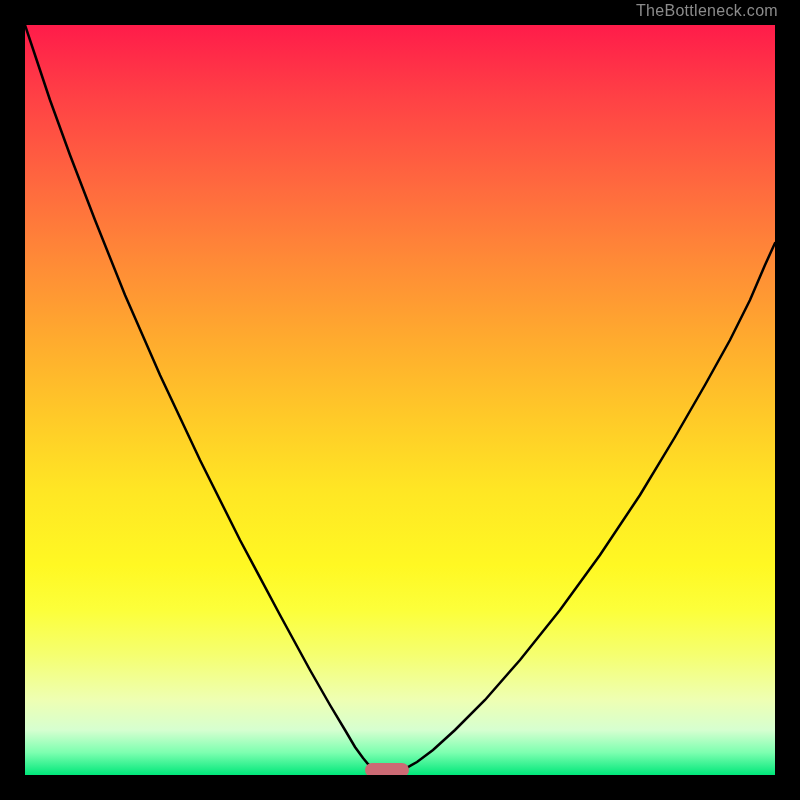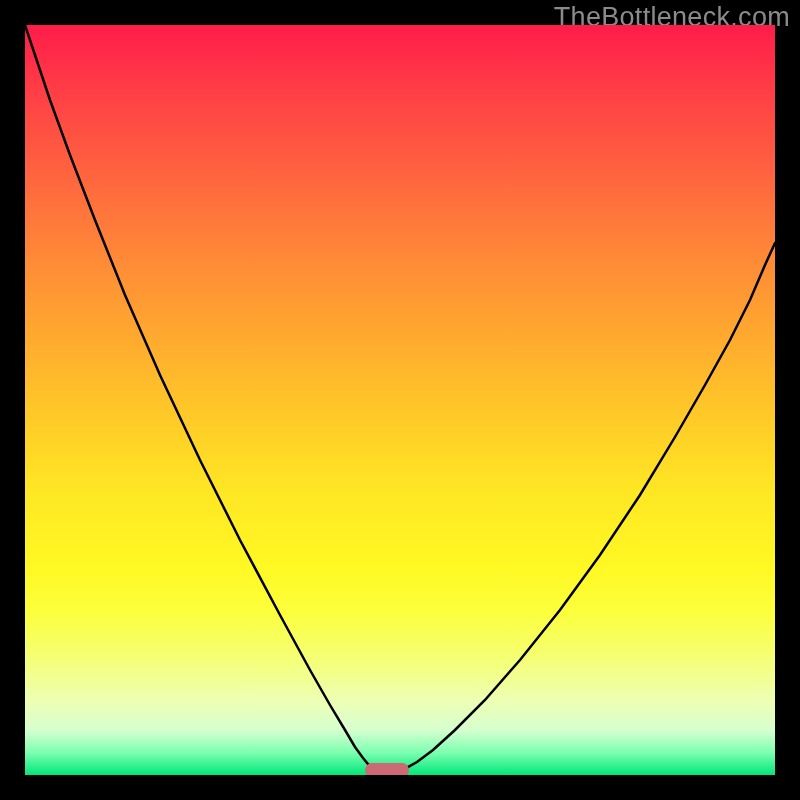--- a/index.html
+++ b/index.html
@@ -45,23 +45,23 @@
     position: absolute;
     width: 44px;
     height: 14px;
     border-radius: 7px;
     background: #cc6a74;
     transform: translate(-50%, -50%);
   }
   .watermark {
     position: absolute;
     top: 2px;
-    right: 10px;
+    right: 22px;
     color: #8b8b8b;
-    font-size: 27px;
+    font-size: 16px;
     letter-spacing: 0.3px;
     user-select: none;
   }
   svg.curve {
     position: absolute;
     inset: 0;
     width: 100%;
     height: 100%;
   }
 </style>

